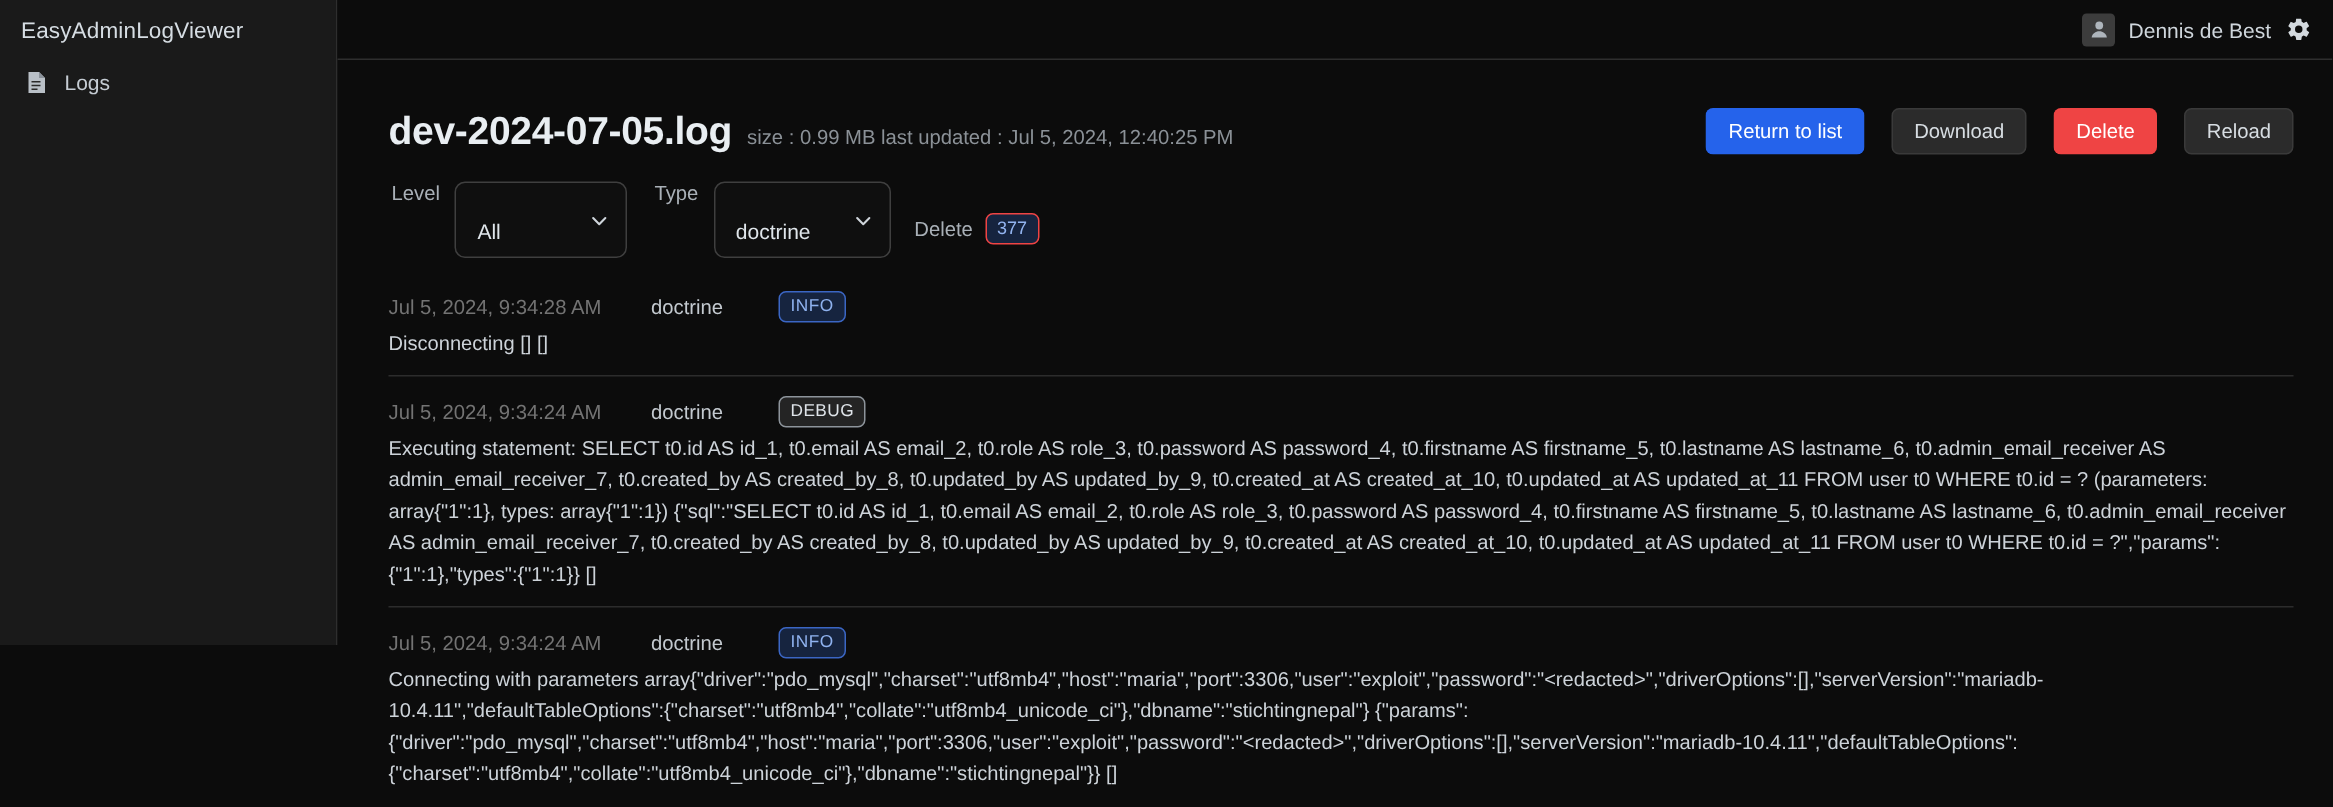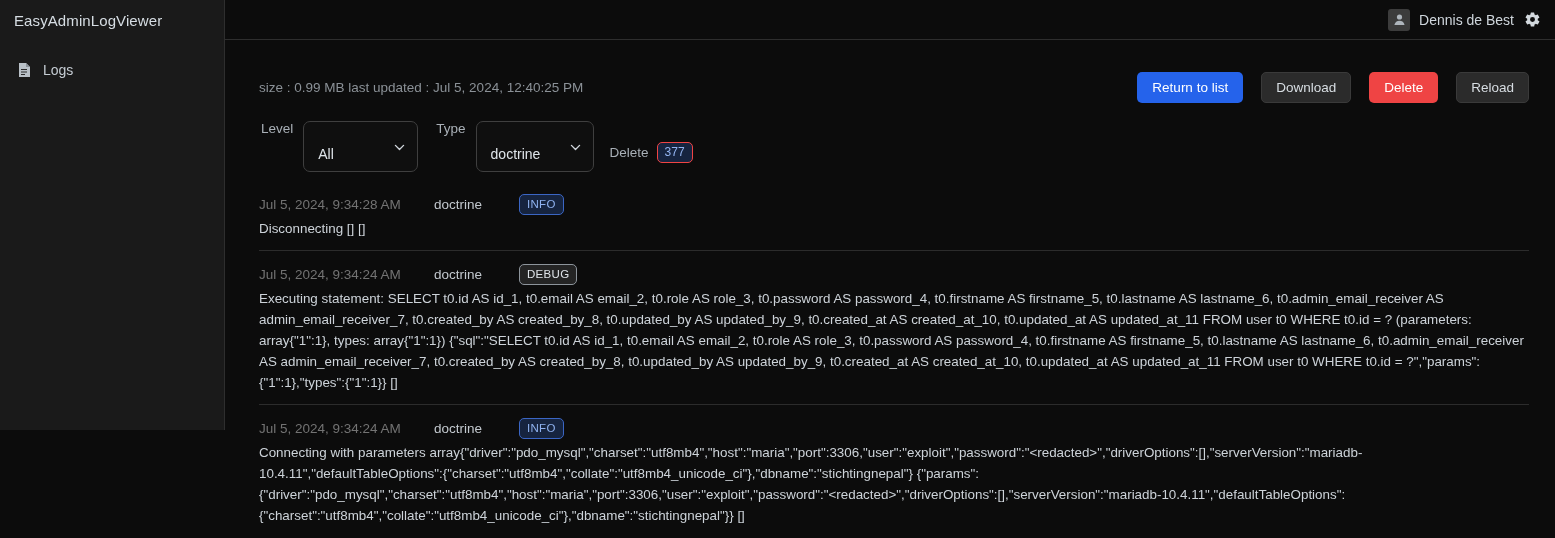--- a/index.html
+++ b/index.html
@@ -17,21 +17,21 @@
     width: 225px; min-width: 225px; height: 430px;
     background: #1a1a1a;
     border-right: 1px solid #2e2e2e;
     display: flex; flex-direction: column;
   }
   .brand {
     height: 40px; display: flex; align-items: center;
     padding: 0 14px;
     color: #d6dde3; font-size: 15px; letter-spacing: .1px;
   }
-  .nav { margin-top: 15px; }
+  .nav { }
   .nav-item {
     display: flex; align-items: center; gap: 12px;
     padding: 7px 18px; color: #c5ccd3; font-size: 14px;
     cursor: pointer;
   }
   .doc-icon { display: inline-block; width: 13px; height: 16px; position: relative; }
   .doc-icon svg { display: block; }
 
   
   .main { flex: 1; height: 538px; display: flex; flex-direction: column; background: #0c0c0c; }
@@ -152,20 +152,21 @@
         <svg class="gear" viewBox="0 0 24 24" fill="#d3d9de">
           <path d="M19.4 13c.04-.32.06-.66.06-1s-.02-.68-.07-1l2.11-1.63a.5.5 0 0 0 .12-.64l-2-3.46a.5.5 0 0 0-.6-.22l-2.49 1a7.3 7.3 0 0 0-1.73-1l-.38-2.65A.49.49 0 0 0 14 2h-4a.49.49 0 0 0-.49.42l-.38 2.65c-.62.25-1.2.59-1.73 1l-2.49-1a.5.5 0 0 0-.6.22l-2 3.46a.5.5 0 0 0 .12.64L4.54 11c-.05.32-.07.66-.07 1s.02.68.07 1l-2.11 1.63a.5.5 0 0 0-.12.64l2 3.46c.12.22.39.3.6.22l2.49-1c.53.41 1.11.75 1.73 1l.38 2.65c.04.24.25.42.49.42h4c.24 0 .45-.18.49-.42l.38-2.65c.62-.25 1.2-.59 1.73-1l2.49 1c.22.08.48 0 .6-.22l2-3.46a.5.5 0 0 0-.12-.64zM12 15.5A3.5 3.5 0 1 1 15.5 12 3.5 3.5 0 0 1 12 15.5"></path>
         </svg>
       </span>
     </header>
 
     <div class="content">
 
       <div class="title-row">
         <div class="title-left">
+          <span class="file-title">dev-2024-07-05.log</span>
           <span class="file-meta">size : 0.99 MB last updated : Jul 5, 2024, 12:40:25 PM</span>
         </div>
         <div class="btn-group">
           <button class="btn btn-primary">Return to list</button>
           <button class="btn btn-secondary">Download</button>
           <button class="btn btn-danger">Delete</button>
           <button class="btn btn-secondary">Reload</button>
         </div>
       </div>
 

